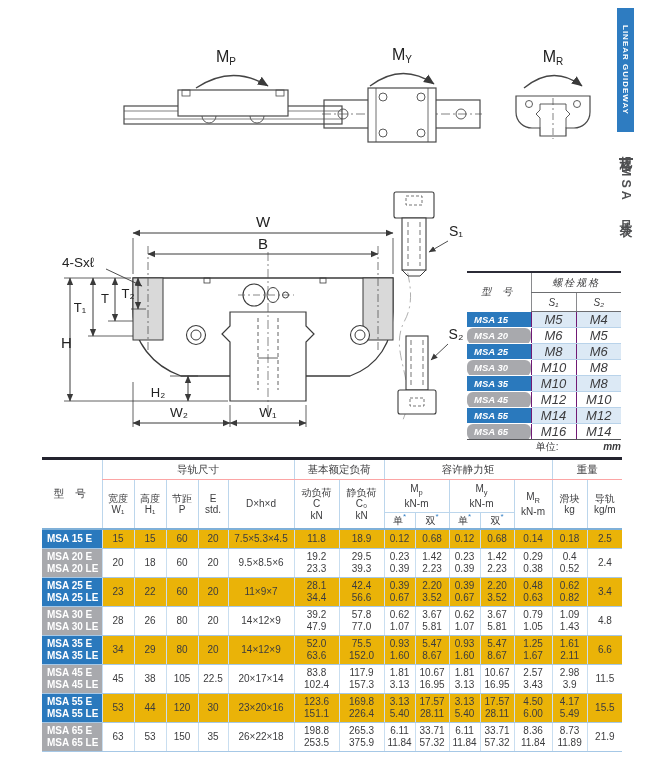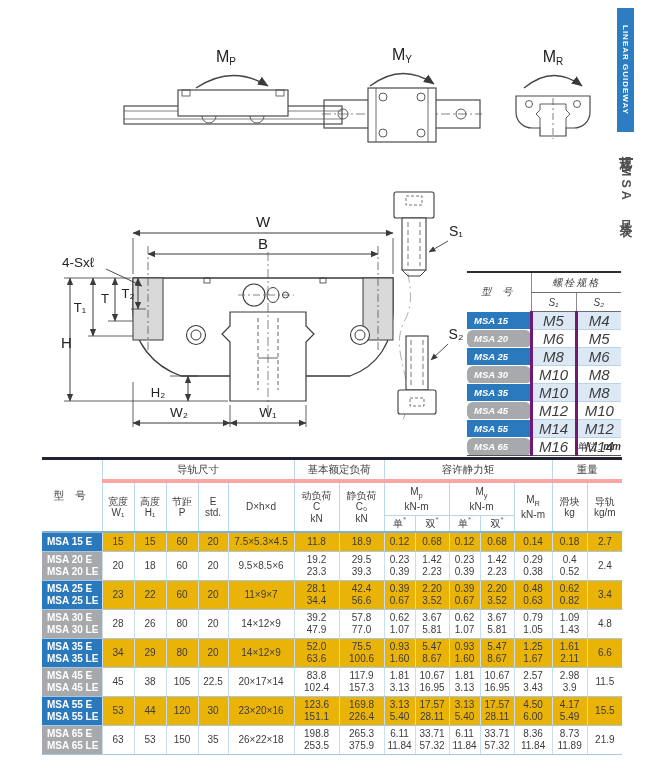--- a/index.html
+++ b/index.html
@@ -13,47 +13,47 @@
   .side-label{position:absolute;right:9px;top:146px;width:21px;display:flex;flex-direction:column;align-items:center;}
   .side-label .v{writing-mode:vertical-rl;font-size:12.5px;font-weight:bold;color:#4e4f51;letter-spacing:3px;white-space:nowrap;}
   .side-label .divider{width:14px;height:2px;background:#4e4f51;margin:6px 0;}
 
   
   svg text{font-family:"Liberation Sans","DejaVu Sans",sans-serif;fill:#222;}
   .lineart{position:absolute;}
 
   
   .unit-note{position:absolute;right:24px;top:440px;font-size:10px;color:#3a3a3c;}
-  .unit-note b{font-style:italic;}
+  .unit-note b{font-style:italic;margin-left:42px;}
 
   
   .bolt-table{position:absolute;left:467px;top:271px;width:154px;border-collapse:collapse;
               table-layout:fixed;font-size:10px;color:#3c3c3e;border-top:2.5px solid #2b2b36;}
   .bolt-table th,.bolt-table td{padding:0;text-align:center;vertical-align:middle;font-weight:normal;font-style:italic;}
   .bolt-table .bh1 th{height:19px;}
   .bolt-table .bh2 th{height:18px;border-bottom:1px solid #6d6e71;}
   .bolt-table .b-group{border-bottom:1px solid #6d6e71;border-left:1px solid #8a8b8e;letter-spacing:2px;}
   .bolt-table .b-model-h{letter-spacing:4px;}
   .bolt-table .bh2 .b-s{border-left:1px solid #8a8b8e;}
   .bolt-table .b-model{color:#fff;font-weight:bold;font-size:9.5px;text-align:left;padding-left:7px;
                        border-bottom:1px solid #fff;height:13px;}
   .bolt-table tr.blue .b-model{background:#2a79bd;}
   .bolt-table tr.gray .b-model{background:#a8a9ad;border-radius:6px;}
-  .bolt-table td{font-size:15px;border-bottom:1px solid #b9d3ea;border-left:3px solid #701a75;}
+  .bolt-table td{font-size:13px;border-bottom:1px solid #b9d3ea;border-left:1px solid #701a75;}
   .bolt-table tr.blue td{background:#dce9f5;}
   .bolt-table tr.gray td{background:#fff;}
   .bolt-table tbody tr:last-child td,.bolt-table tbody tr:last-child th{border-bottom:1.5px solid #55565a;}
 
   
   .main-table{position:absolute;left:42px;top:457px;width:580px;border-collapse:collapse;
               table-layout:fixed;font-size:10px;color:#3c3c3e;border-top:3px solid #23232f;}
   .main-table th,.main-table td{padding:0;text-align:center;vertical-align:middle;font-weight:normal;}
   .main-table thead th{background:#fff;}
   .main-table .h1 th{height:19px;font-size:10.5px;}
-  .main-table .h1 .grp{border-bottom:4px solid #fca5a5;border-left:1px solid #bcd6ec;}
+  .main-table .h1 .grp{border-bottom:1px solid #fca5a5;border-left:1px solid #bcd6ec;}
   .main-table .model-h{letter-spacing:4px;}
   .main-table .h2 th{border-left:1px solid #bcd6ec;height:32px;line-height:11.5px;}
   .main-table .h3 th{border-left:1px solid #bcd6ec;height:15px;}
   .main-table .msub{border-bottom:1px solid #bcd6ec;}
   .main-table sub{font-size:7.5px;}
   .main-table sup.star{color:#2f7dc3;font-size:8px;position:relative;top:-1px;}
   .main-table tbody tr:first-child > *{border-top:2px solid #7fb0d8;}
   .main-table tbody tr > *{border-bottom:1.5px solid #a6c8e6;}
   .main-table tbody td{border-left:1px solid #c9def0;font-size:10px;line-height:12.5px;}
   .main-table tbody tr.blue td{background:#eab308;}
@@ -382,21 +382,21 @@
           </td>
           <td>
             <div>0.68</div>
           </td>
           <td>
             <div>0.14</div>
           </td>
           <td>
             <div>0.18</div>
           </td>
-          <td>2.7</td>
+          <td>2.5</td>
         </tr>
         <tr class="gray double">
           <th class="model">
             <div>MSA 20 E</div>
             <div>MSA 20 LE</div>
           </th>
           <td>20</td>
           <td>18</td>
           <td>60</td>
           <td>20</td>
@@ -532,21 +532,21 @@
           <td>29</td>
           <td>80</td>
           <td>20</td>
           <td>14×12×9</td>
           <td>
             <div>52.0</div>
             <div>63.6</div>
           </td>
           <td>
             <div>75.5</div>
-            <div>100.6</div>
+            <div>152.0</div>
           </td>
           <td>
             <div>0.93</div>
             <div>1.60</div>
           </td>
           <td>
             <div>5.47</div>
             <div>8.67</div>
           </td>
           <td>

